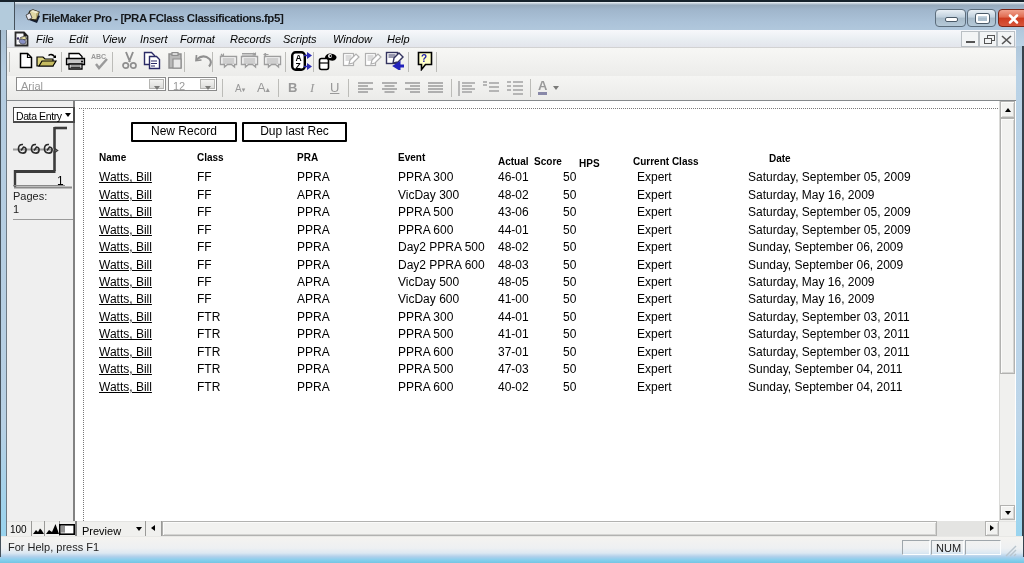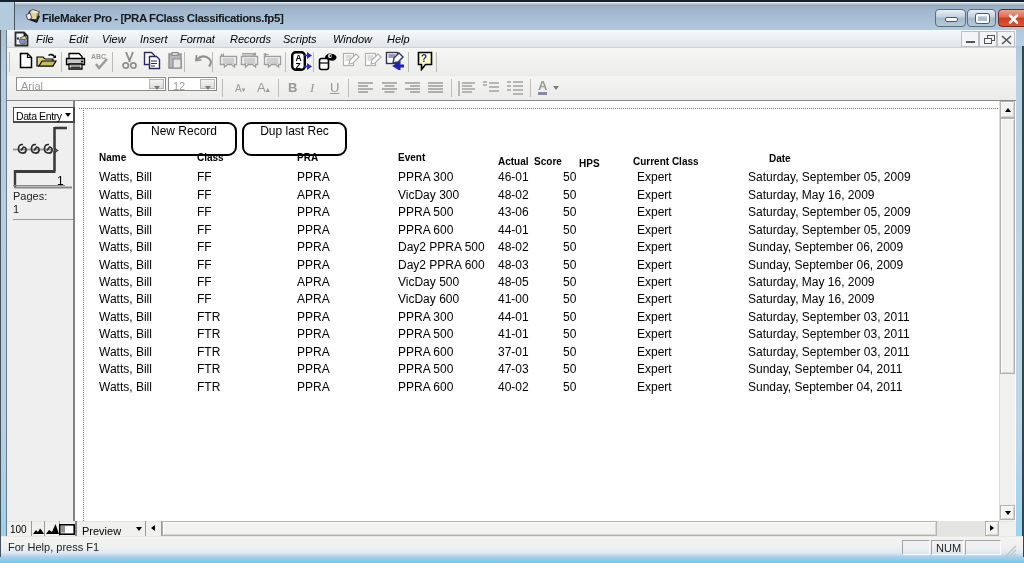--- a/index.html
+++ b/index.html
@@ -37,25 +37,25 @@
 .combo .drop { position:absolute; right:1px; top:1px; bottom:1px; width:15px; background:linear-gradient(#f4f4f2,#dddddb); border:1px solid #b5b5b2; }
 .darr { position:absolute; width:0; height:0; border-left:3px solid transparent; border-right:3px solid transparent; border-top:4px solid #7a7a78; }
 
 #contentwrap { left:7px; top:101px; width:1009px; height:420px; background:#fff; }
 #sidebar { left:7px; top:101px; width:68px; height:420px; background:#efefef; border-right:2px solid #828282; }
 #vscroll { left:999px; top:101px; width:16px; height:420px; background:#f0f0ee; border-left:1px solid #dadad8; }
 #hscrollrow { left:7px; top:521px; width:1009px; height:15px; background:#f0f0ee; box-shadow:inset 0 1px 0 #e4e4e2; }
 #statusbar { left:1px; top:536px; width:1022px; height:21px; background:linear-gradient(#f4f3f0,#eef0f2 55%,#dce8f2 80%,#abcdea); border-top:1px solid #e8e8e6; }
 .dotH { position:absolute; height:1px; background-image:repeating-linear-gradient(to right,#787878 0 1px,transparent 1px 2px); }
 .dotV { position:absolute; width:1px; background-image:repeating-linear-gradient(to bottom,#787878 0 1px,transparent 1px 2px); }
-.fmbtn { position:absolute; height:34px; background:#fff; border:2px solid #000; border-radius:9px; font-size:12px; color:#000; text-align:center; line-height:14px; }
+.fmbtn { position:absolute; height:20px; background:#fff; border:2px solid #000; border-radius:1px; font-size:12px; color:#000; text-align:center; line-height:14px; }
 .hdr { position:absolute; font-size:10px; font-weight:bold; color:#000; white-space:nowrap; }
 .row { position:absolute; left:0px; width:922px; height:15px; font-size:12px; color:#000; white-space:nowrap; }
 .row span { position:absolute; top:0; }
-.c1{left:22px;} .c2{left:120px;} .c3{left:220px;} .c4{left:321px;} .c5{left:421px;} .c6{left:486px;} .c7{left:560px;} .c8{left:671px;}
+.c1{left:22px;text-decoration:underline;} .c2{left:120px;} .c3{left:220px;} .c4{left:321px;} .c5{left:421px;} .c6{left:486px;} .c7{left:560px;} .c8{left:671px;}
 
 .sbtn { position:absolute; background:#f2f2f0; border:1px solid #b2b2b0; box-shadow:inset 1px 1px 0 #fbfbfa, inset -1px -1px 0 #d4d4d2; }
 .arrN { position:absolute; width:0; height:0; border-left:3.5px solid transparent; border-right:3.5px solid transparent; border-bottom:4.5px solid #000; }
 .arrS { position:absolute; width:0; height:0; border-left:3.5px solid transparent; border-right:3.5px solid transparent; border-top:4.5px solid #000; }
 .arrW { position:absolute; width:0; height:0; border-top:3.5px solid transparent; border-bottom:3.5px solid transparent; border-right:4.5px solid #000; }
 .arrE { position:absolute; width:0; height:0; border-top:3.5px solid transparent; border-bottom:3.5px solid transparent; border-left:4.5px solid #000; }
 .statpane { position:absolute; top:3px; height:15px; border:1px solid; border-color:#9fa6ab #fbfdfe #fbfdfe #9fa6ab; }
 </style>
 </head>
 <body>

